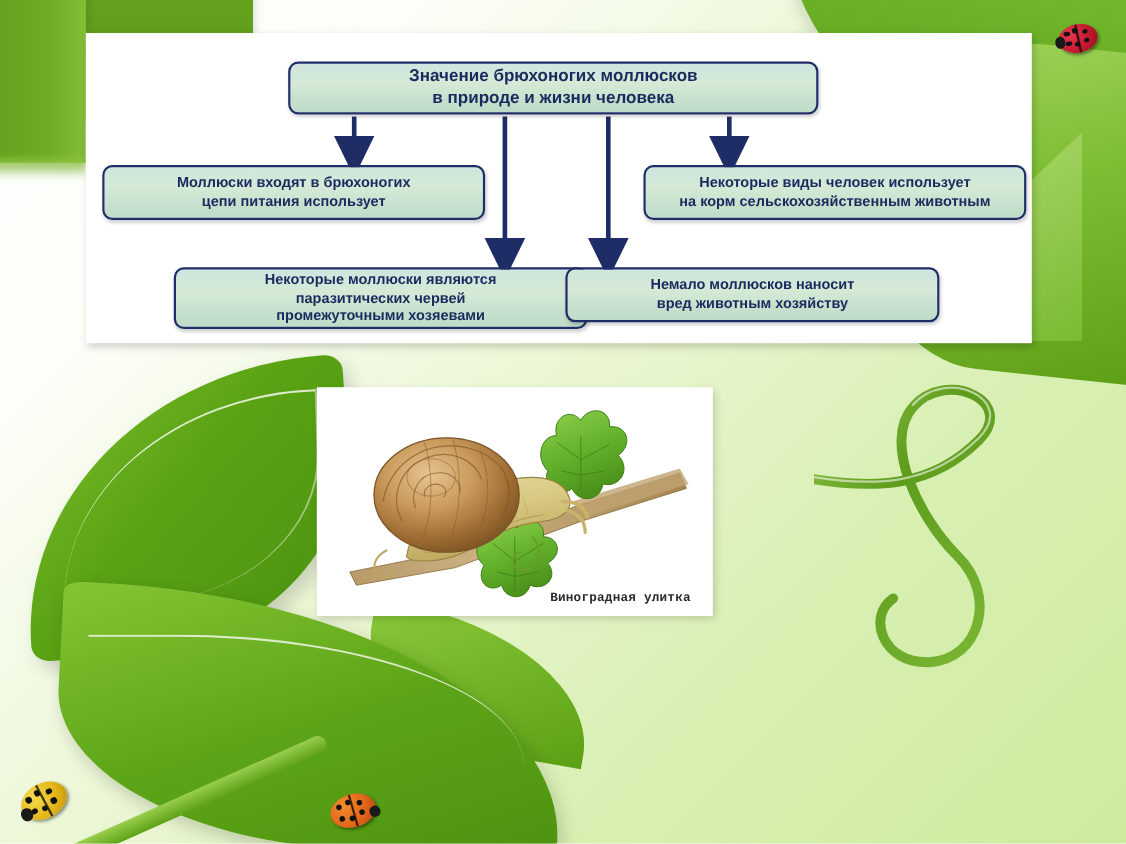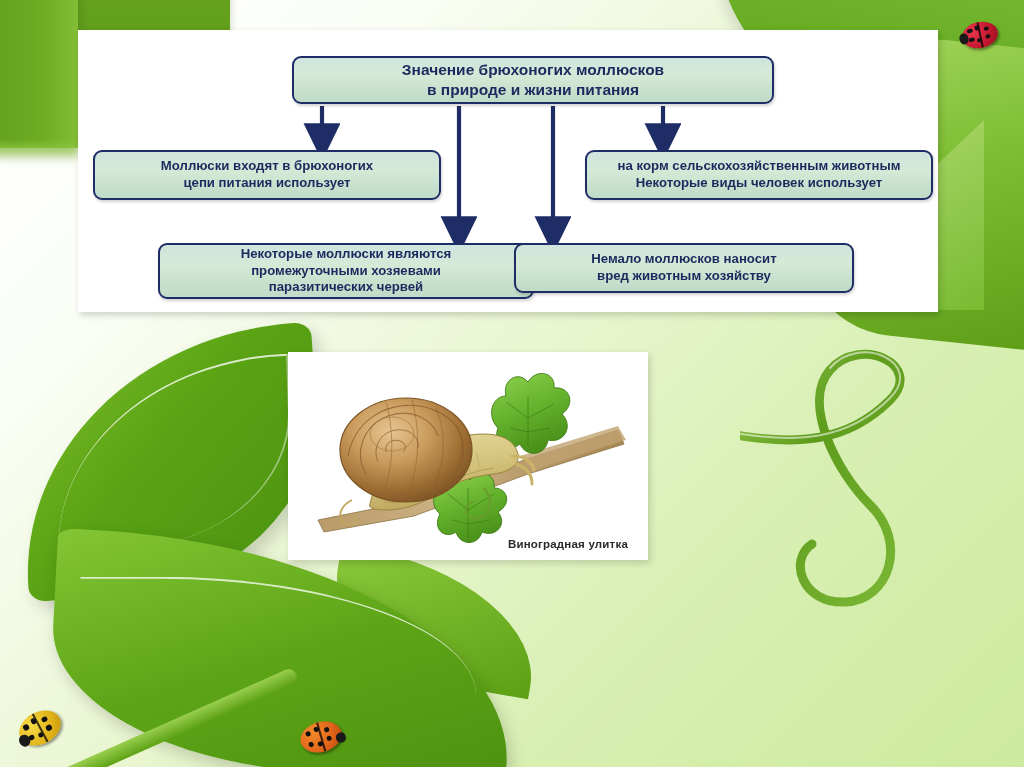--- a/index.html
+++ b/index.html
@@ -154,21 +154,21 @@
     background: linear-gradient(180deg,#cfe5de 0%, #d5ead6 40%, #c6e0cd 75%, #bfdcc8 100%);
     display:flex; align-items:center; justify-content:center;
     text-align:center;
     color:#1b2a5e;
     font-weight:bold;
     line-height:1.28;
     box-shadow: 1px 2px 3px rgba(0,0,0,.18);
     padding:4px 10px;
   }
   .node-title {
-    left:292px; top:56px; width:482px; height:48px;
+    left:262px; top:56px; width:482px; height:48px;
     font-size:15.5px;
   }
   .node-left {
     left:93px; top:150px; width:348px; height:50px;
     font-size:13.2px;
   }
   .node-right {
     left:585px; top:150px; width:348px; height:50px;
     font-size:13.2px;
   }
@@ -188,21 +188,21 @@
     position:absolute;
     left:288px; top:352px;
     width:360px; height:208px;
     background:#ffffff;
     box-shadow: 2px 3px 7px rgba(0,0,0,.16);
     overflow:hidden;
   }
   .snail-art { position:absolute; left:0; top:0; width:360px; height:208px; }
   .snail-caption {
     position:absolute; right:20px; bottom:10px;
-    font-family:Liberation Sans, sans-serif;
+    font-family:Liberation Mono, monospace;
     font-weight:bold;
     font-size:11.5px;
     color:#2a2a2a;
     letter-spacing:.2px;
   }
 </style>
 </head>
 <body>
 
 <div id="stage">
@@ -285,43 +285,43 @@
     <path d="M 459,106 L 459,234" stroke="#1f2d66" stroke-width="4.2" fill="none" marker-end="url(#ah)"></path>
 
     <path d="M 553,106 L 553,234" stroke="#1f2d66" stroke-width="4.2" fill="none" marker-end="url(#ah)"></path>
 
     <path d="M 663,106 L 663,141" stroke="#1f2d66" stroke-width="4.2" fill="none" marker-end="url(#ah)"></path>
   </svg>
 
   <div class="node node-title">
     <div>
       <div>Значение брюхоногих моллюсков</div>
-      <div>в природе и жизни питания</div>
+      <div>в природе и жизни человека</div>
     </div>
   </div>
 
   <div class="node node-left">
     <div>
       <div>Моллюски входят в брюхоногих</div>
       <div>цепи питания использует</div>
     </div>
   </div>
 
   <div class="node node-right">
     <div>
+      <div>Некоторые виды человек использует</div>
       <div>на корм сельскохозяйственным животным</div>
-      <div>Некоторые виды человек использует</div>
     </div>
   </div>
 
   <div class="node node-bl">
     <div>
       <div>Некоторые моллюски являются</div>
+      <div>паразитических червей</div>
       <div>промежуточными хозяевами</div>
-      <div>паразитических червей</div>
     </div>
   </div>
 
   <div class="node node-br">
     <div>
       <div>Немало моллюсков наносит</div>
       <div>вред животным хозяйству</div>
     </div>
   </div>
 

